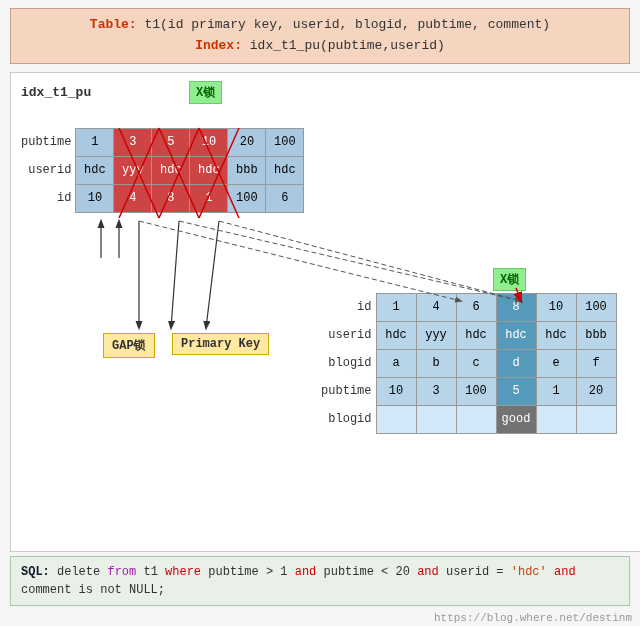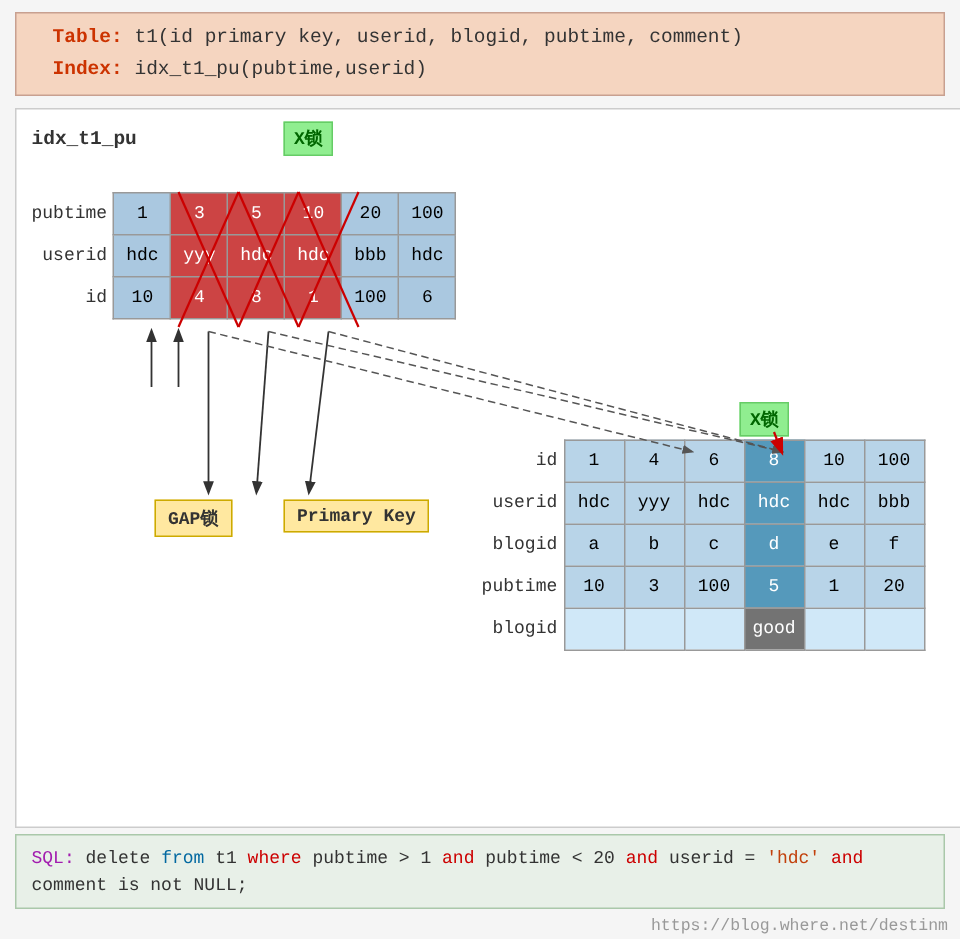--- a/index.html
+++ b/index.html
@@ -12,20 +12,21 @@
       overflow: hidden;
       position: relative;
     }
 
     .top-info {
       background: #f5d5c0;
       border: 1px solid #c8a090;
       padding: 6px 24px;
       margin: 8px 10px;
       line-height: 1.6;
+      text-align: center;
     }
     .top-info .label { color: #cc3300; font-weight: bold; }
     .top-info .value { color: #333; }
 
     .diagram-area {
       position: relative;
       width: 640px;
       height: 480px;
       background: white;
       border: 1px solid #ccc;
@@ -96,21 +97,21 @@
       top: 260px;
       background: #ffe8a0;
       border: 1px solid #ccaa00;
       padding: 3px 8px;
       font-size: 12px;
       color: #333;
       font-weight: bold;
     }
     .primary-key-label {
       position: absolute;
-      left: 178px;
+      left: 161px;
       top: 260px;
       background: #ffe8a0;
       border: 1px solid #ccaa00;
       padding: 3px 8px;
       font-size: 12px;
       color: #333;
       font-weight: bold;
     }
 
     
@@ -165,21 +166,21 @@
 
     
     .sql-bar {
       background: #e8f0e8;
       border: 1px solid #aac8aa;
       margin: 4px 10px;
       padding: 6px 10px;
       font-size: 12px;
       line-height: 1.5;
     }
-    .sql-bar .sql-label { color: #a21caf; font-weight: normal; }
+    .sql-bar .sql-label { color: #0f172a; font-weight: bold; }
     .sql-bar .sql-text { color: #333; }
 
     .watermark {
       position: absolute;
       bottom: 2px;
       right: 8px;
       font-size: 11px;
       color: #999;
     }
   </style>
@@ -328,17 +329,17 @@
     <line x1="208" y1="148" x2="510" y2="228" stroke="#555" stroke-width="1" stroke-dasharray="5,3" marker-end="url(#arrowDash)"></line>
 
     <line x1="505" y1="215" x2="510" y2="228" stroke="#cc0000" stroke-width="1.5" marker-end="url(#arrowRed)"></line>
   </svg>
 
 </div>
 
 <div class="sql-bar">
   <span class="sql-label">SQL:</span>
   <span class="sql-text">
-    delete <span style="color:#0369a1">from</span> t1 <span style="color:#cc0000">where</span> pubtime &gt; 1 <span style="color:#cc0000">and</span> pubtime &lt; 20 <span style="color:#cc0000">and</span> userid = <span style="color:#c2410c">'hdc'</span> <span style="color:#cc0000">and</span> comment is not NULL;
+    delete <span style="color:#a21caf">from</span> t1 <span style="color:#cc0000">where</span> pubtime &gt; 1 <span style="color:#cc0000">and</span> pubtime &lt; 20 <span style="color:#cc0000">and</span> userid = <span style="color:#c2410c">'hdc'</span> <span style="color:#cc0000">and</span> comment is not NULL;
   </span>
 </div>
 
 <div class="watermark">https://blog.where.net/destinm</div>
 
 </body></html>

